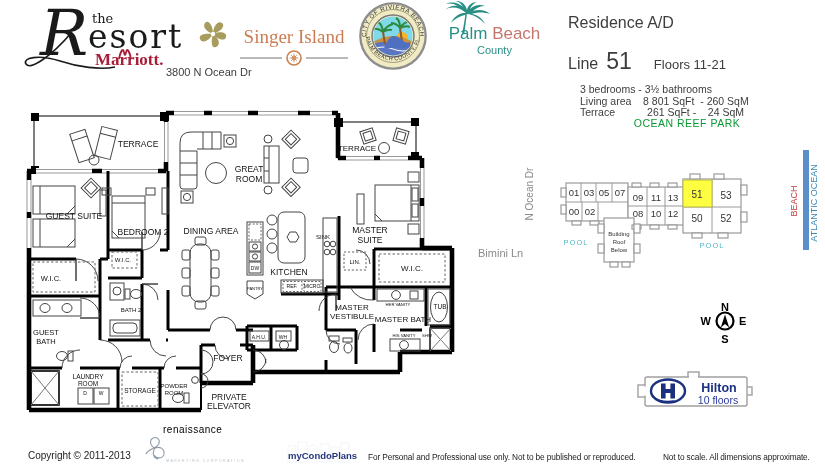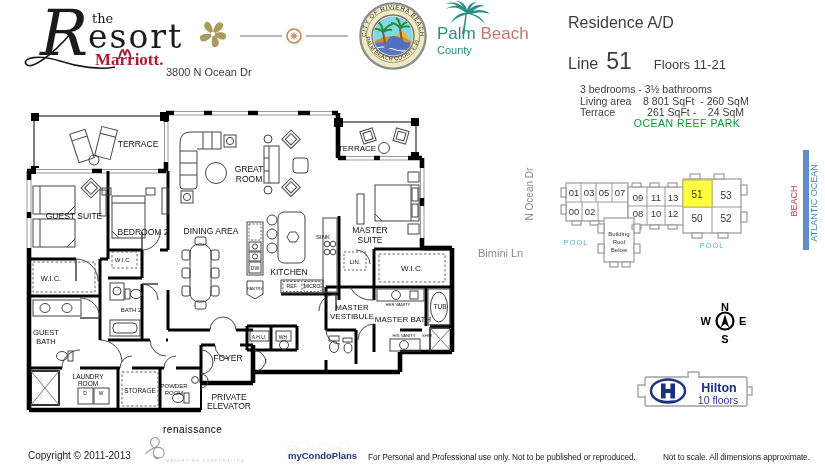--- a/index.html
+++ b/index.html
@@ -7,21 +7,21 @@
         font-family:"Liberation Sans", sans-serif;color:#222;}
   .abs{position:absolute;}
   svg text{font-family:"Liberation Sans", sans-serif;}
   .resort-the{position:absolute;left:92px;top:11px;font-family:"DejaVu Serif",serif;font-size:13px;color:#1a1a1a;}
   .resort-R{position:absolute;left:40px;top:-4px;font-family:"DejaVu Serif",serif;font-style:italic;font-size:64px;color:#1a1a1a;}
   .resort-esort{position:absolute;left:88px;top:17px;font-family:"DejaVu Serif",serif;font-size:33px;letter-spacing:2px;color:#1a1a1a;}
   .marriott{position:absolute;left:95px;top:50px;font-family:"Liberation Serif",serif;font-weight:bold;font-size:17px;color:#a81e38;letter-spacing:0px;}
   .address{position:absolute;left:162px;top:66px;font-size:11px;color:#3c3c3c;}
   .singer{position:absolute;left:238px;top:26px;width:112px;text-align:center;}
   .singer .si-text{font-family:"Liberation Serif",serif;font-size:19px;color:#cd7d54;white-space:nowrap;}
-  .palmbeach{position:absolute;left:437px;top:24px;width:115px;}
+  .palmbeach{position:absolute;left:437px;top:24px;width:115px;text-align:center;}
   .pb-line1{font-size:17px;white-space:nowrap;}
   .pb-palm{color:#2a9086;}
   .pb-beach{color:#c4776e;}
   .pb-county{font-size:11px;color:#2a9086;margin-top:0px;}
   .res-block{position:absolute;left:568px;top:14px;color:#3d3d3d;}
   .res-title{font-size:16px;}
   .res-line{font-size:16px;margin-top:16px;display:flex;align-items:baseline;}
   .res-line .num{font-size:23px;margin-left:8px;}
   .res-line .floors{font-size:13px;margin-left:22px;}
   .res-details{margin-top:9px;font-size:10.5px;margin-left:12px;}
@@ -48,20 +48,21 @@
       <path d="M52,2 C30,28 10,40 6,34 C2,28 18,24 40,31 C58,37 80,40 95,37" fill="none" stroke="#1a1a1a" stroke-width="1.6"></path>
     </svg>
     <span class="marriott">Marriott.</span>
     <svg class="abs" style="left:118px;top:49px;" width="14" height="11" viewBox="0 0 14 11">
       <path d="M1,10 C2,4 4,1 5,1 C6,1 6,6 7,6 C8,6 8,1 9,1 C10,1 12,4 13,10" fill="none" stroke="#a81e38" stroke-width="1.8"></path>
     </svg>
     <span class="address" style="left:166px;text-align:right;">3800 N Ocean Dr</span>
   </div>
 
   <div class="singer">
+    <div class="si-text">Singer Island</div>
     <svg width="112" height="18" viewBox="0 0 112 18" style="margin-top:1px;">
       <line x1="2" y1="9" x2="44" y2="9" stroke="#b9b9b9" stroke-width="2"></line>
       <line x1="68" y1="9" x2="110" y2="9" stroke="#b9b9b9" stroke-width="2"></line>
       <circle cx="56" cy="9" r="7" fill="none" stroke="#c9824f" stroke-width="1.6"></circle>
       <circle cx="56" cy="9" r="2" fill="none" stroke="#c9824f" stroke-width="1"></circle>
       <path d="M56,4.6 L56,13.4 M51.6,9 L60.4,9 M53,6 L59,12 M59,6 L53,12" stroke="#c9824f" stroke-width="0.7"></path>
     </svg>
   </div>
 
   <svg class="abs" style="left:196px;top:19px;" width="34" height="30" viewBox="0 0 34 30">

